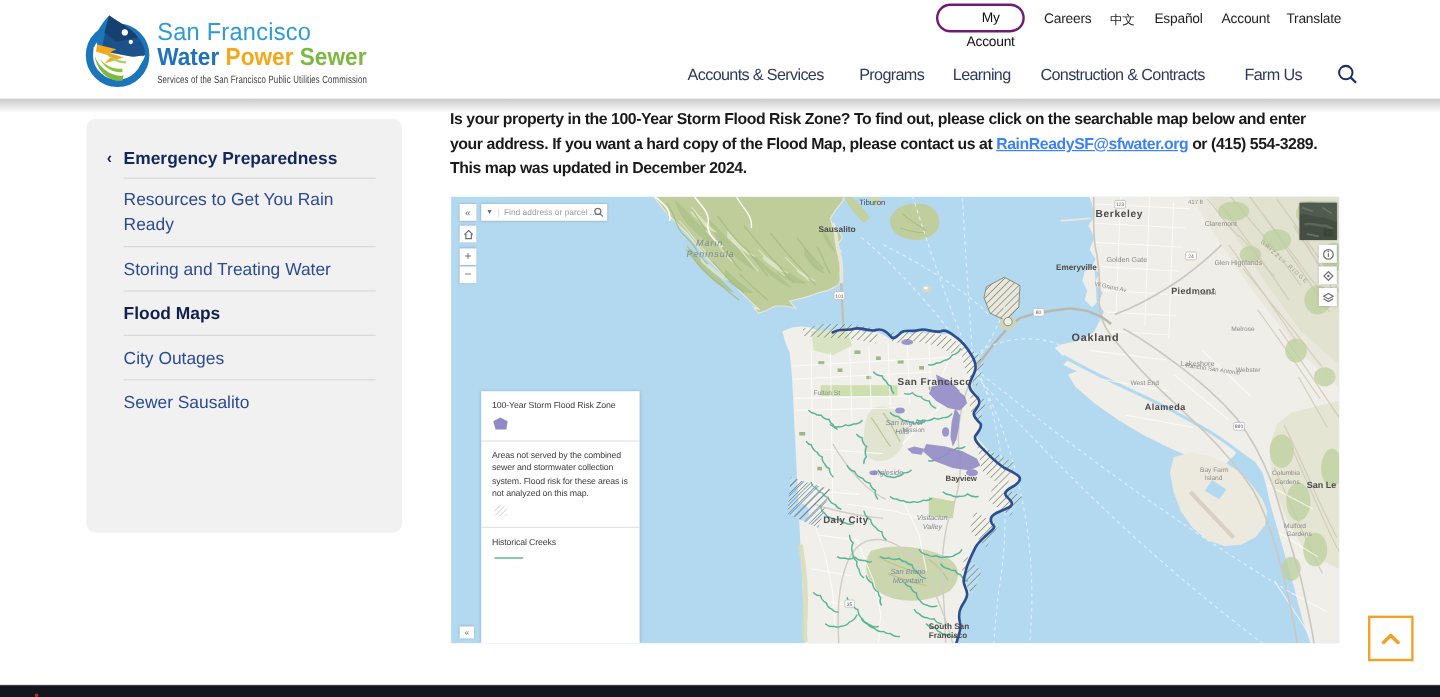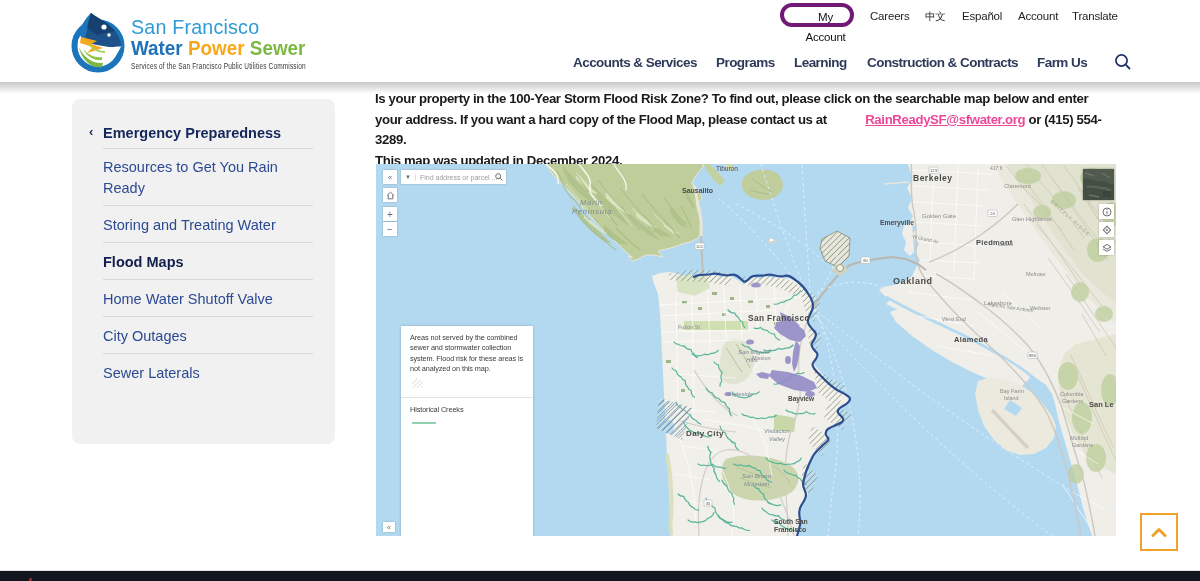--- a/index.html
+++ b/index.html
@@ -12,36 +12,36 @@
     background:linear-gradient(#c9c9c9, rgba(255,255,255,0)); z-index:4; }
   #logo { position:absolute; left:69px; top:9px; }
   #logotext { position:absolute; left:131px; top:17px; }
   #logotext div { transform-origin:left top; }
   #logotext .l1 { font-size:20.5px; color:#2e9bd6; letter-spacing:.2px; line-height:20px; transform:scaleX(.96);}
   #logotext .l2 { font-size:20.5px; font-weight:bold; margin-top:0px; line-height:21px; transform:scaleX(.92);}
   #logotext .l3 { font-size:8.8px; color:#3a3a3a; margin-top:3px; letter-spacing:.2px; transform:scaleX(.74); width:250px;}
   .w { color:#2272b9; } .p { color:#f5a81c; } .s { color:#7db843; }
 
   .unav { position:absolute; top:10px; font-size:11.5px; letter-spacing:-.2px; color:#1e1e1e; }
-  #myacct { position:absolute; left:780px; top:3px; width:74px; height:24px; border:4px solid #701a75;
+  #myacct { position:absolute; left:780px; top:3px; width:74px; height:24px; border:2px solid #701a75;
     border-radius:13px; color:#111; font-size:11.5px; letter-spacing:-.2px; text-align:center; line-height:20px;padding-left:17px; }
-  .mnav { position:absolute; top:55px; font-size:13.5px; font-weight:bold; letter-spacing:-.55px; color:#2e3a59; }
+  .mnav { position:absolute; top:55px; font-size:13.5px; font-weight:normal; letter-spacing:-.55px; color:#2e3a59; }
 
   
   #sidebar { position:absolute; left:72px; top:99px; width:263px; height:345px;
     background:#f1f1f1; border-radius:8px; padding:14px 22px 0 31px; }
   #sidebar .title { font-size:14.5px; font-weight:bold; color:#14275c; padding:9.5px 0 4.5px 0; position:relative; line-height:20.5px;}
   #sidebar .title .chev { position:absolute; left:-14px; top:9px; font-size:13px; font-weight:bold; color:#14275c;}
   #sidebar .item { font-size:14.5px; color:#2c4a92; padding:8.5px 0 7px 0; border-top:1px solid #d9d9d9; line-height:20.5px;}
   #sidebar .item.cur { font-weight:bold; color:#121f4d; }
 
   
   #copy { position:absolute; left:375px; top:89px; width:750px; font-size:13.2px; font-weight:bold;
     color:#1a1a1a; line-height:20.6px; letter-spacing:-.36px;}
-  #copy a { color:#ec4899;margin-left:35px; }
+  #copy a { color:#3b82f6; }
 
   
   #map { position:absolute; left:376px; top:164px; width:740px; height:372px; background:#b4dcf4; overflow:hidden;}
 
   
   .mbtn { position:absolute; background:#fff; box-shadow:0 0 2px rgba(0,0,0,.25); color:#6e6e6e;
      display:flex; align-items:center; justify-content:center; }
   #legend { position:absolute; left:25px; top:162px; width:132px; height:210px; background:#fff;
      box-shadow:0 0 3px rgba(0,0,0,.2); font-size:7.3px; letter-spacing:-.1px; color:#3c3c3c; }
   #legend .sec { padding:7px 9px 6px 9px; border-bottom:1px solid #e3e3e3; line-height:10.3px;}
@@ -92,23 +92,22 @@
       <line x1="11.7" y1="11.7" x2="16" y2="16" stroke="#1d3066" stroke-width="1.9"></line>
     </svg>
 </div>
 <div id="hdrshadow"></div>
 
 <div id="sidebar">
   <div class="title"><span class="chev">‹</span>Emergency Preparedness</div>
   <div class="item">Resources to Get You Rain Ready</div>
   <div class="item">Storing and Treating Water</div>
   <div class="item cur">Flood Maps</div>
-  <div class="item">Home Water Shutoff Valve</div>
   <div class="item">City Outages</div>
-  <div class="item">Sewer Laterals</div>
+  <div class="item">Sewer Sausalito</div>
 </div>
 
 <div id="copy">
 Is your property in the 100-Year Storm Flood Risk Zone? To find out, please click on the searchable map below and enter<br>
 your address. If you want a hard copy of the Flood Map, please contact us at <a href="#">RainReadySF@sfwater.org</a> or (415) 554-3289.<br>
 This map was updated in December 2024.
 </div>
 
 <div id="map">
 
@@ -487,20 +486,25 @@
   </div>
   <div class="mbtn" style="left:7px;top:24px;width:14px;height:14px;">
       <svg width="9" height="9" viewBox="0 0 9 9">
         <path d="M1,4.5 L4.5,1.2 L8,4.5 M2.2,4 L2.2,7.8 L6.8,7.8 L6.8,4" fill="none" stroke="#6e6e6e" stroke-width="1"></path>
       </svg>
     </div>
   <div class="mbtn" style="left:7px;top:43px;width:14px;height:14px;font-size:10px;">+</div>
   <div class="mbtn" style="left:7px;top:58px;width:14px;height:14px;font-size:10px;">−</div>
 
   <div id="legend">
+    <div class="sec" style="height:42px">100-Year Storm Flood Risk Zone
+      <svg width="16" height="13" style="margin-top:4px;display:block">
+          <path d="M1,4 L7,1 L13,4 L12,11 L3,11 Z" fill="#9189c5"></path>
+        </svg>
+    </div>
     <div class="sec" style="height:72px">Areas not served by the combined sewer and stormwater collection system. Flood risk for these areas is not analyzed on this map.
       <svg width="16" height="13" style="margin-top:3px;display:block">
           <defs>
             <pattern id="gh" width="3" height="3" patternTransform="rotate(45)" patternUnits="userSpaceOnUse">
               <line x1="0" y1="0" x2="0" y2="3" stroke="#c3c3c3" stroke-width="1"></line>
             </pattern>
           </defs>
           <path d="M1,4 L7,1 L13,4 L12,11 L3,11 Z" fill="url(#gh)"></path>
         </svg>
     </div>

